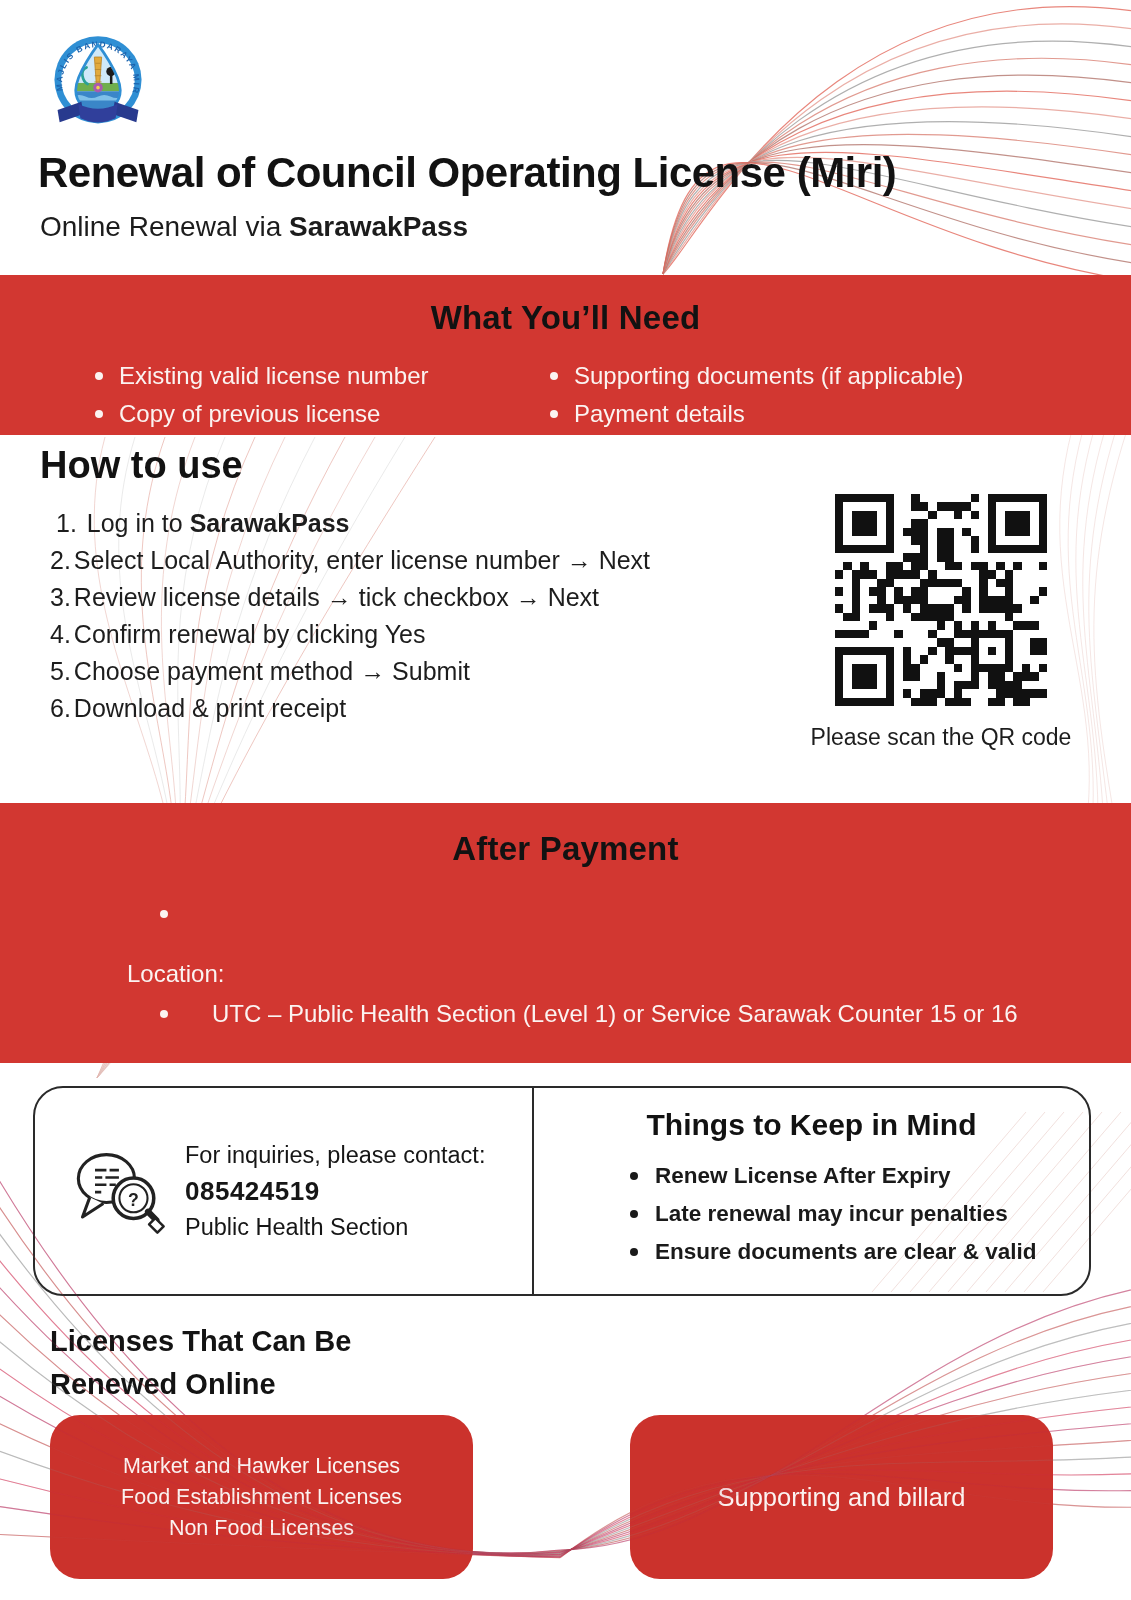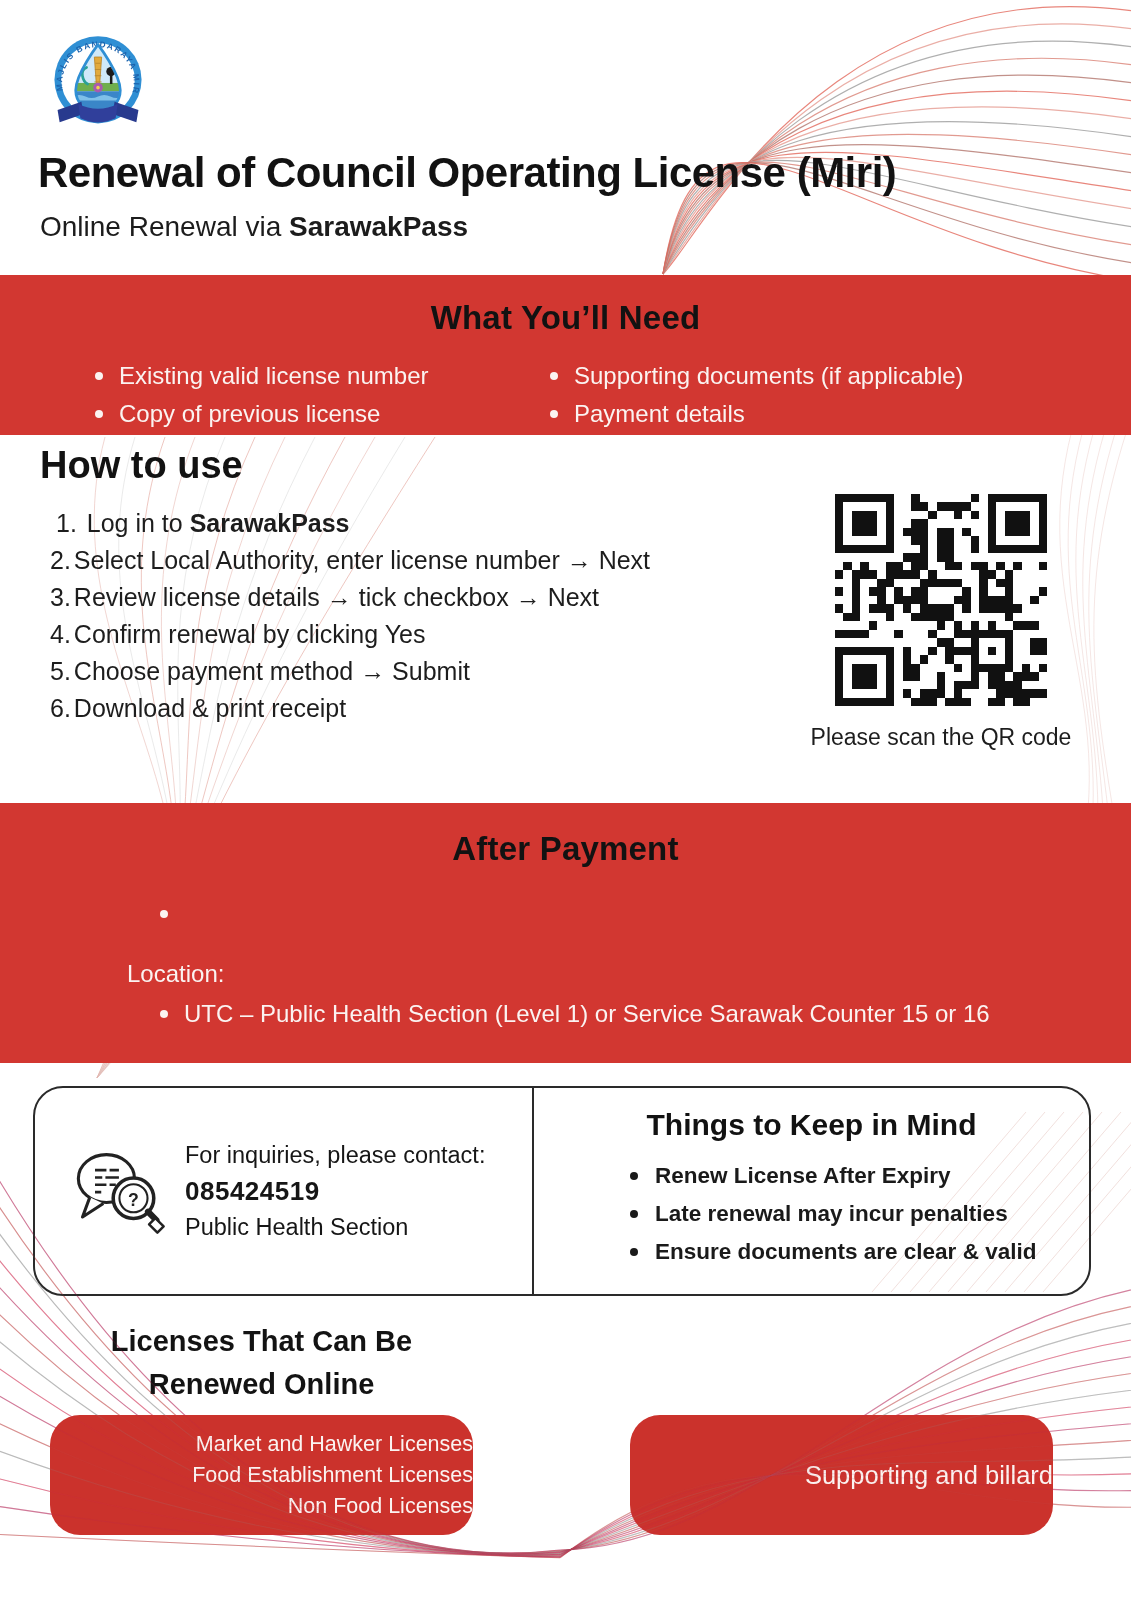--- a/index.html
+++ b/index.html
@@ -42,46 +42,46 @@
   .qr svg{display:block;margin:0 auto;width:212px;height:212px;background:#fff;}
   .qr figcaption{margin-top:18px;font-size:23px;color:#1d1d1d;}
 
   
   .banner2{top:803px;height:260px;}
   .banner2 h2{padding-top:27px;}
   .b2-row{display:flex;font-size:24px;line-height:28px;}
   .b2-row .dot{margin-top:10px;}
   .row1{margin:32px 0 0 160px;}
   .loc{margin:42px 0 0 127px;font-size:24px;}
-  .row2{margin:12px 0 0 160px;}
+  .row2{margin:12px 0 0 160px;gap:28px;}
 
   
   .infobox{position:absolute;left:33px;top:1086px;width:1058px;height:210px;border:2px solid #2a2a2a;
            border-radius:30px;display:flex;box-sizing:border-box;background:transparent;}
   .contact{width:497px;display:flex;align-items:center;box-sizing:border-box;padding-left:34px;}
   .contact svg{flex:0 0 auto;}
   .c-lines{margin-left:12px;}
   .c-line1{font-size:23.5px;}
   .c-phone{font-size:26px;font-weight:800;margin-top:7px;letter-spacing:.5px;}
   .c-line2{font-size:23.5px;margin-top:7px;}
   .mind{flex:1;border-left:2px solid #2a2a2a;padding-top:20px;}
   .mind h3{margin:0;text-align:center;font-size:30px;font-weight:800;color:#121212;}
   .mind ul{list-style:none;margin:15px 0 0 96px;padding:0;}
   .mind li{display:flex;font-size:22.5px;line-height:38px;color:#1a1a1a;font-weight:bold;}
   .mind .dot{background:#1a1a1a;margin:15px 17px 0 0;}
 
   
-  .col-head{position:absolute;width:423px;margin:0;text-align:center;
+  .col-head{position:absolute;width:423px;margin:0;
             font-size:29px;font-weight:800;line-height:43px;color:#131313;}
   .col-head span{display:block;}
   .bl-head{left:50px;top:1320px;}
   .br-head{left:630px;top:1320px;}
-  .redbox{position:absolute;width:423px;height:120px;background:var(--box-red);border-radius:30px;
+  .redbox{position:absolute;width:423px;height:164px;background:var(--box-red);border-radius:30px;
           color:var(--on-red);display:flex;flex-direction:column;justify-content:center;
-          text-align:right;}
+          text-align:center;}
   .box-online{left:50px;top:1415px;font-size:21.5px;line-height:31px;}
   .box-physical{left:630px;top:1415px;font-size:25.5px;}
 </style>
 </head>
 <body>
 
 <div class="page" style="--red: #d23731; --box-red: #cb322c; --on-red: #fbf3f1;">
   <svg class="decor" id="decor-bg" viewBox="0 0 1131 1600">
       <path d="M663,274 C700,238 830,-35 1140,12" fill="none" stroke="#e2685b" stroke-opacity="0.8" stroke-width="1.2"></path>
       <path d="M663,274 C700,225 830,-17 1140,30" fill="none" stroke="#e59a90" stroke-opacity="0.8" stroke-width="1.2"></path>

